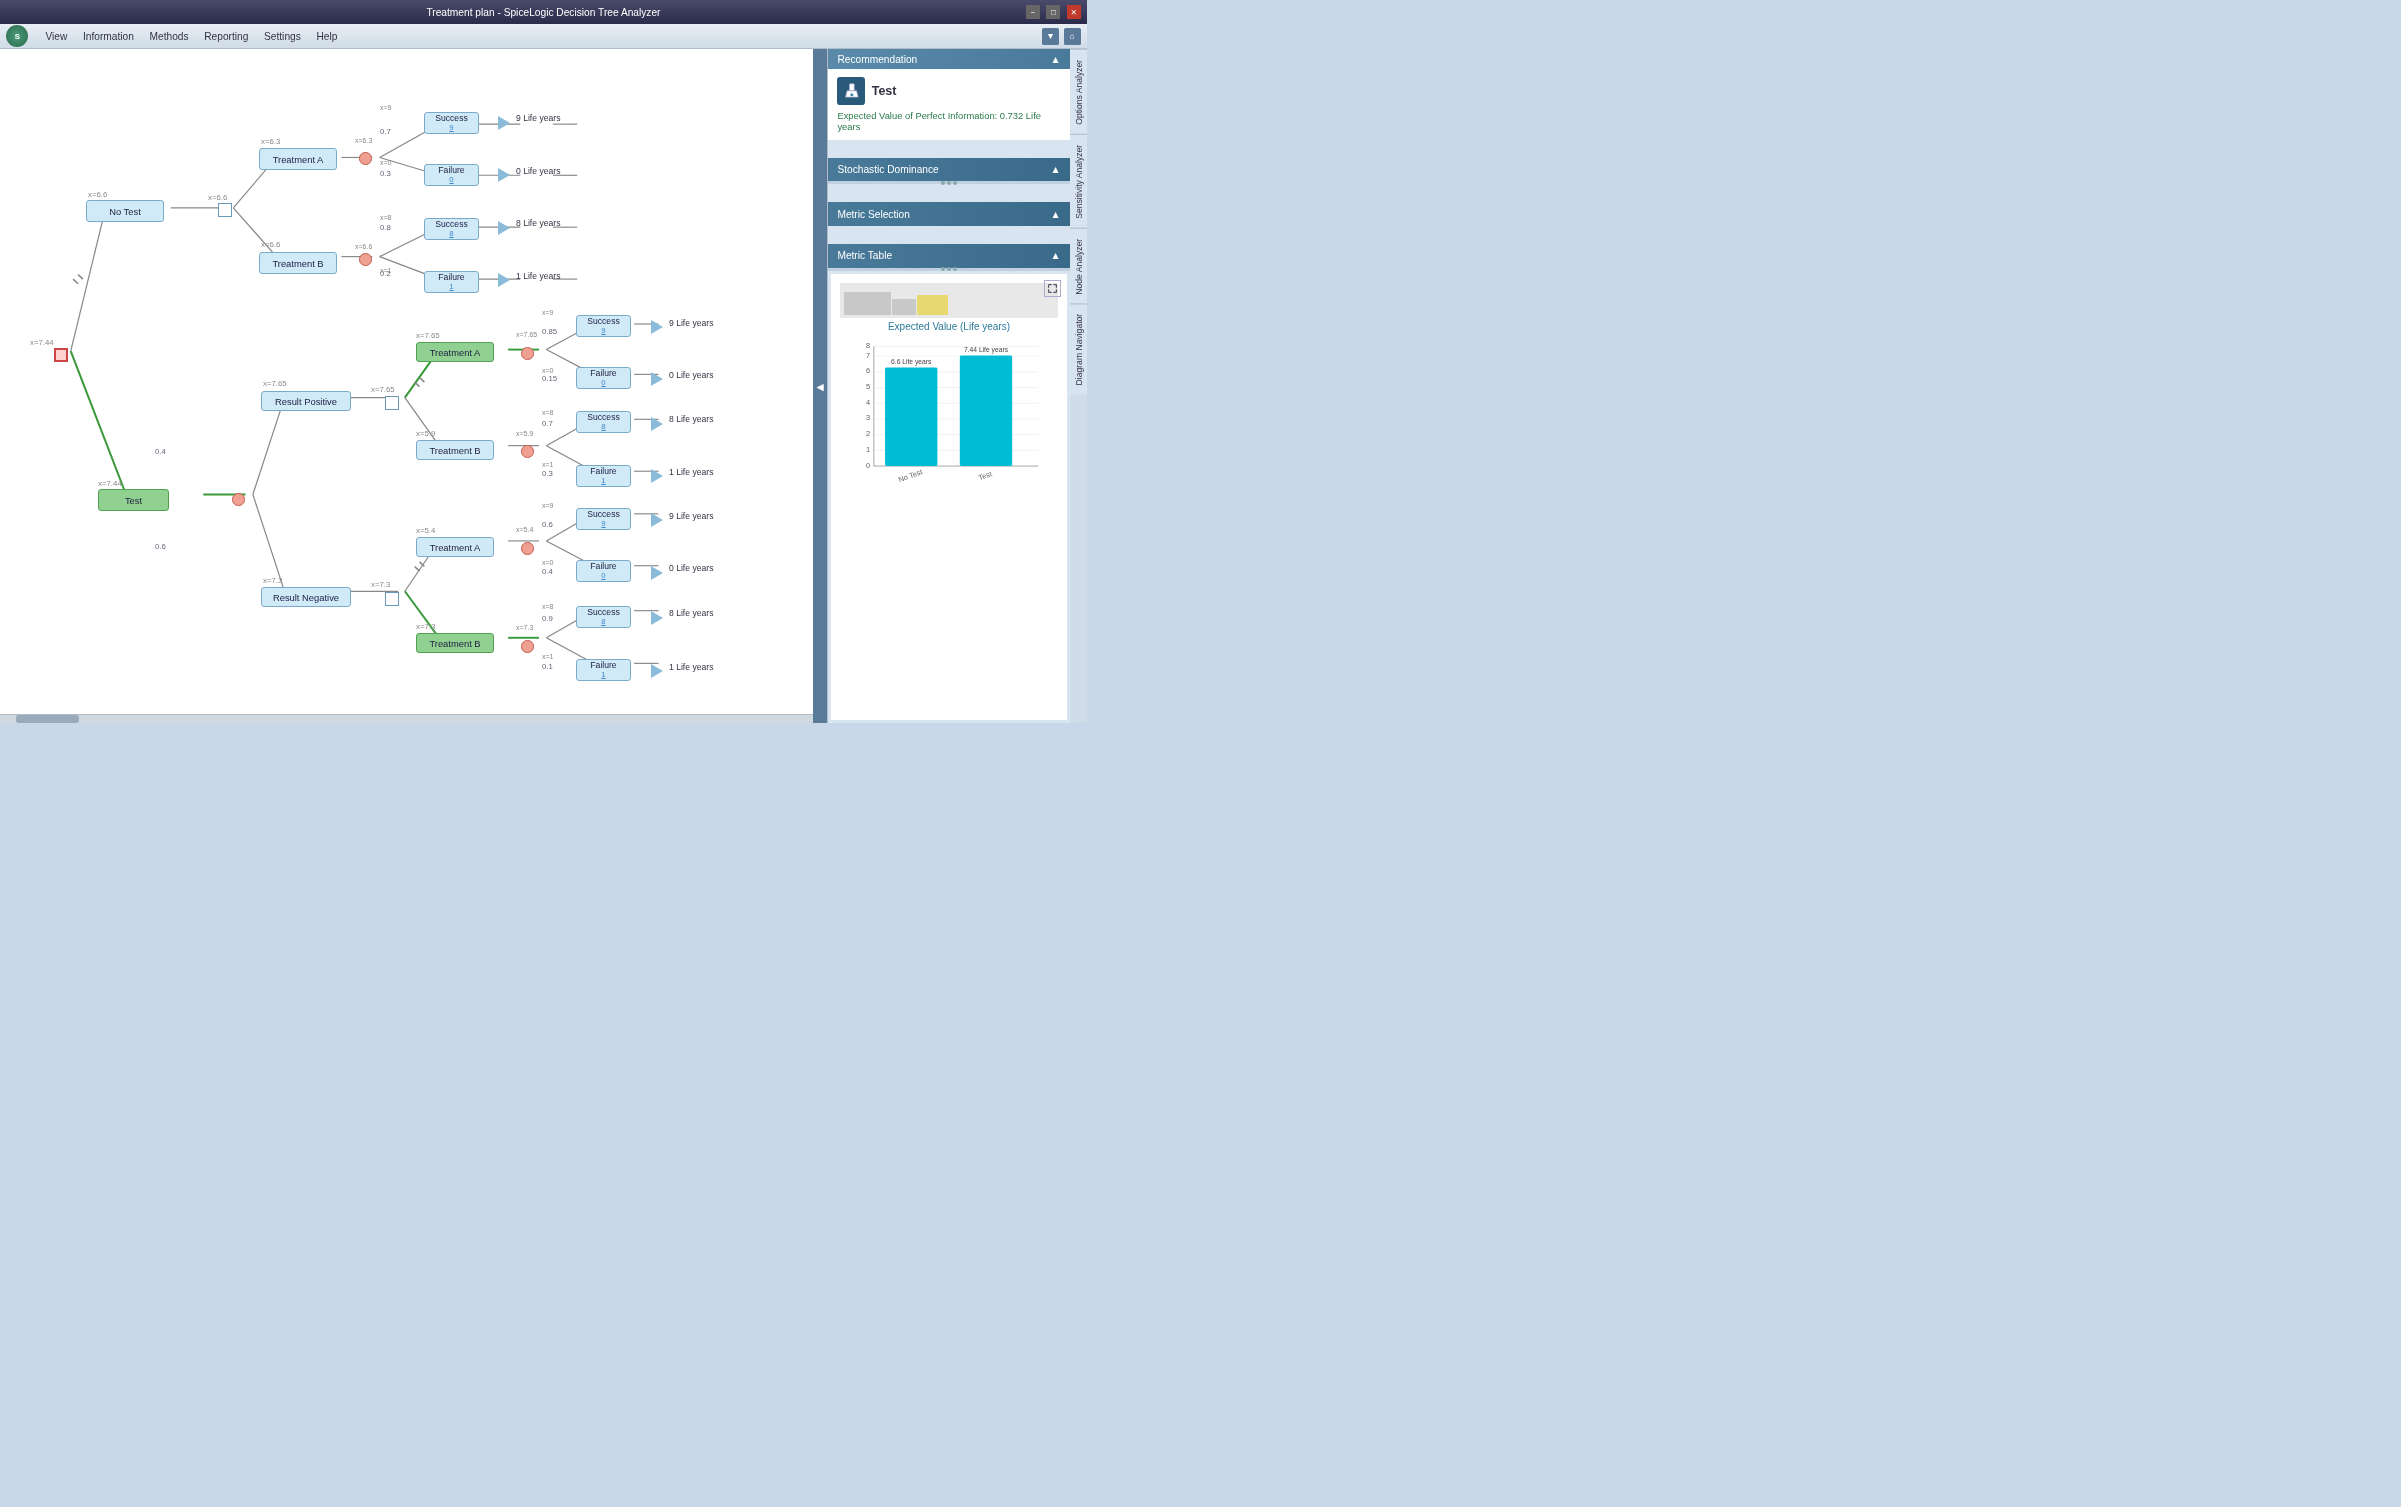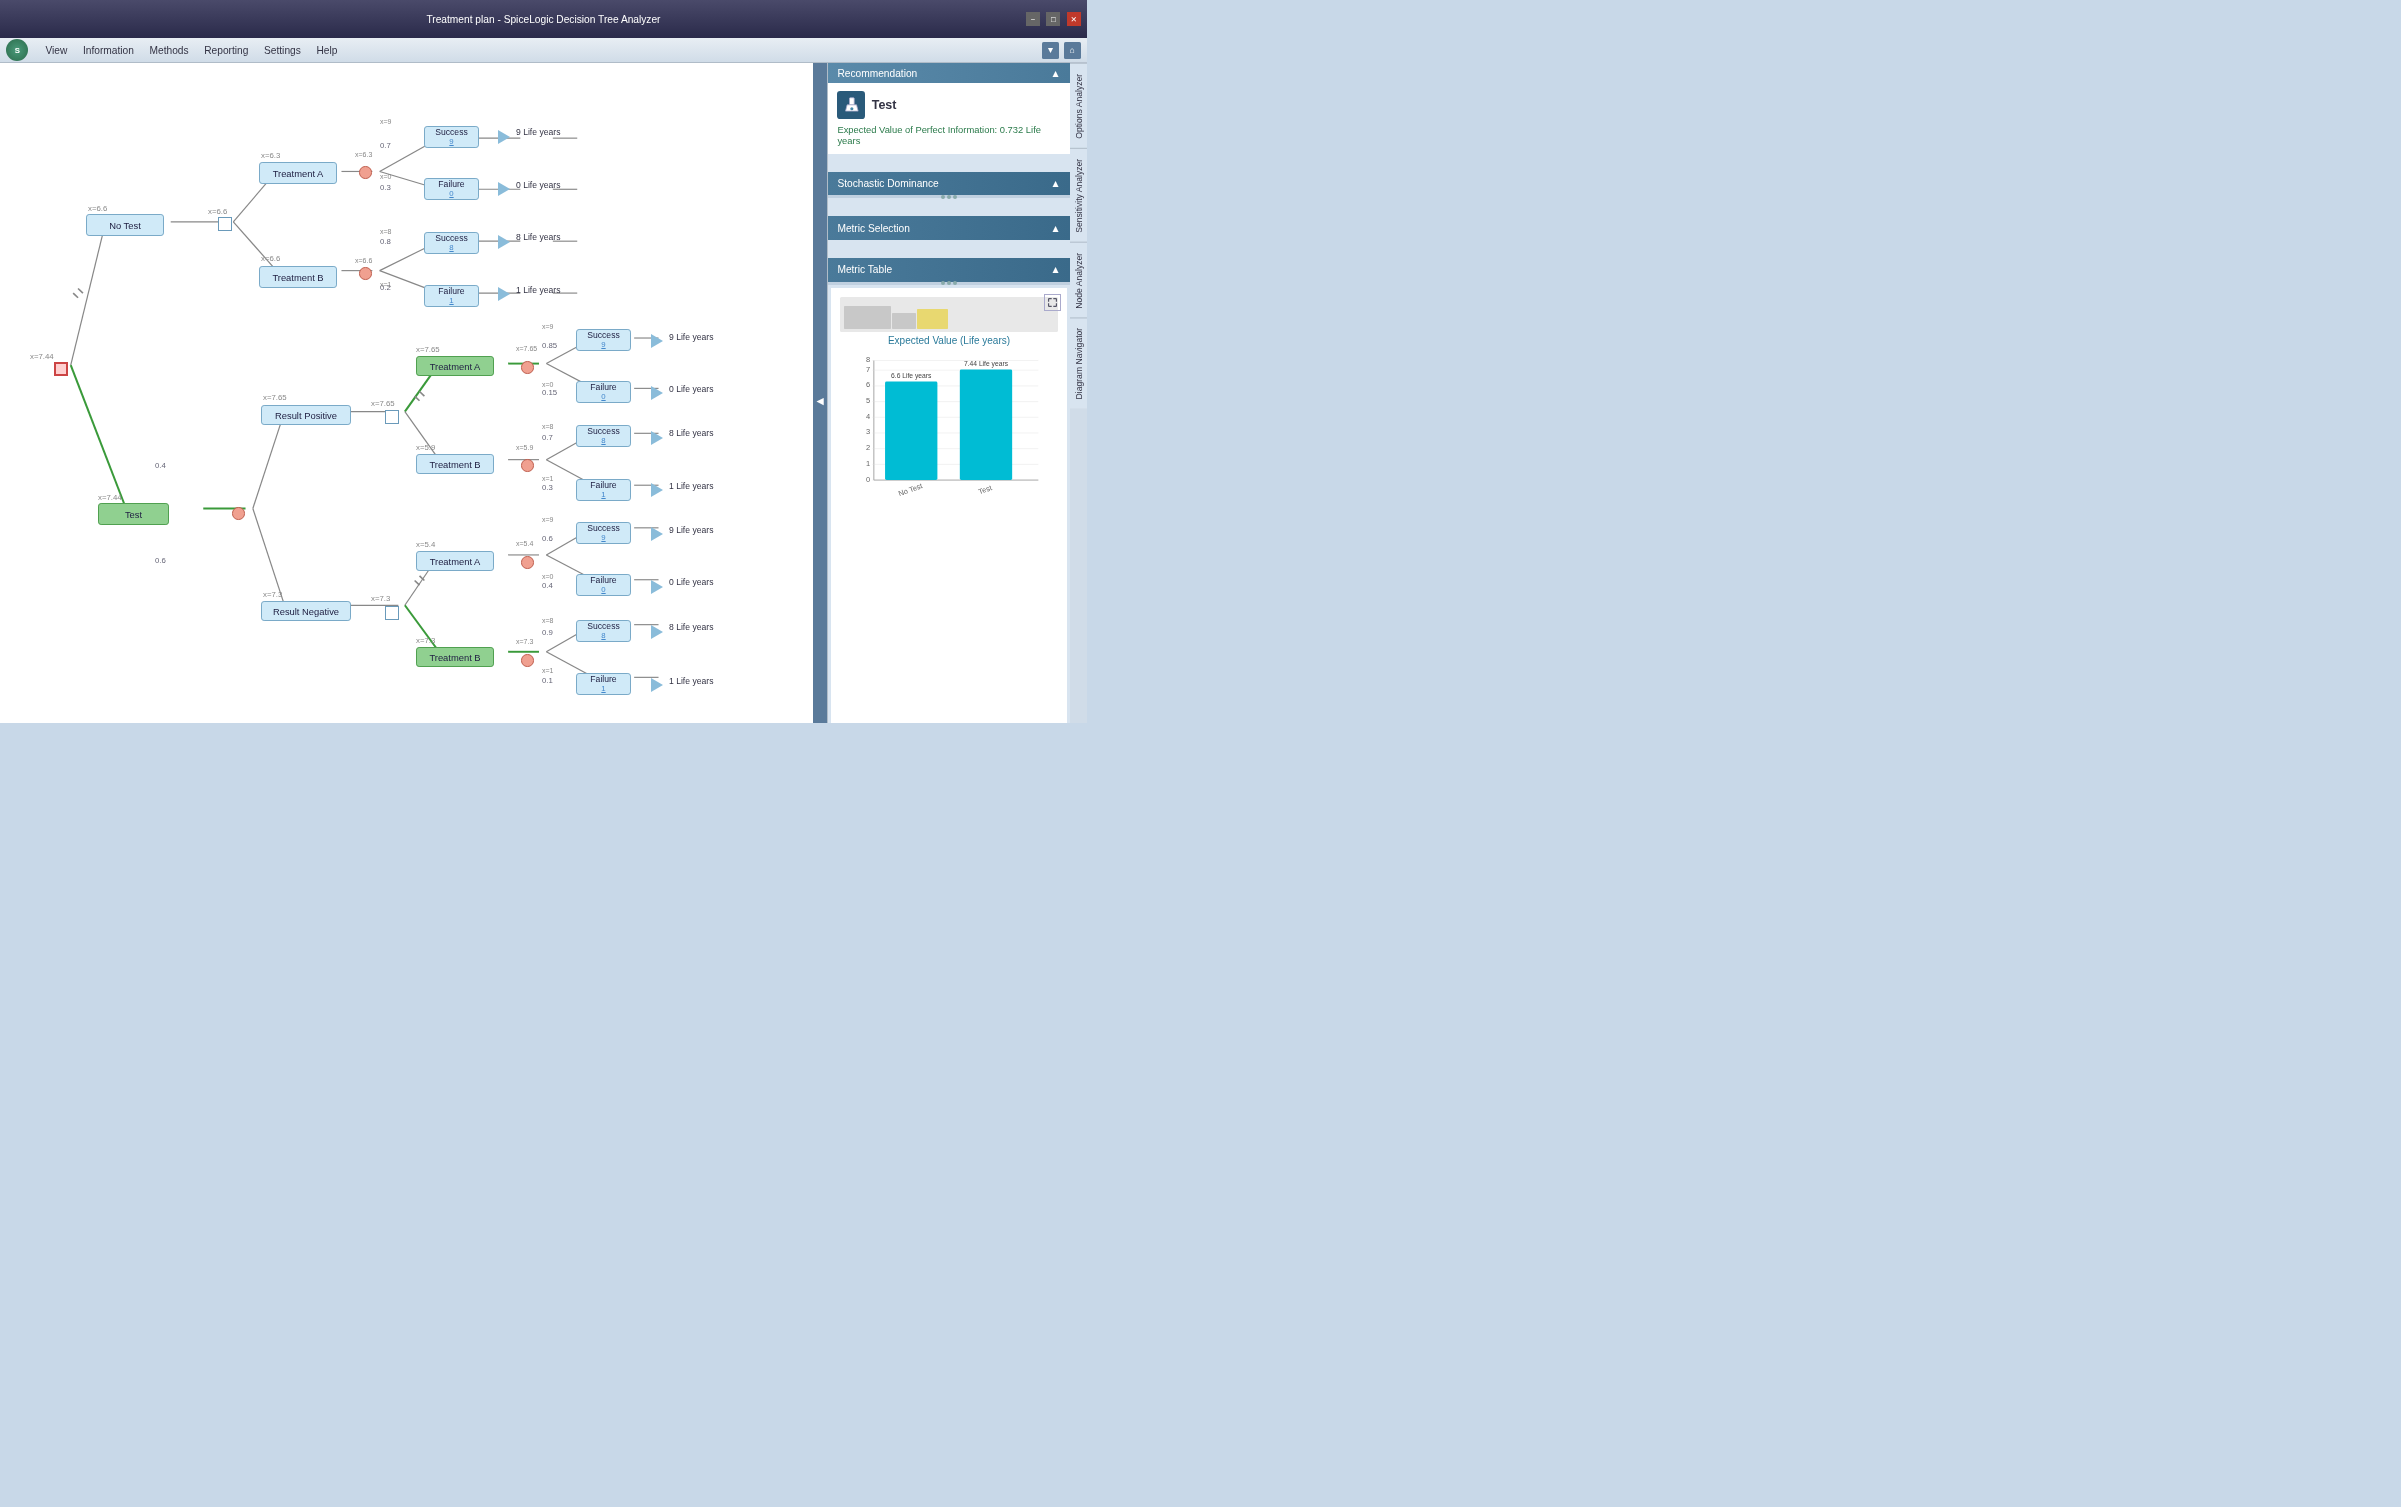--- a/index.html
+++ b/index.html
@@ -1,21 +1,21 @@
 <!DOCTYPE html>
 <html style="font-size:12.5px"><head>
   <meta charset="utf-8">
   <style>
     * { box-sizing: border-box; margin: 0; padding: 0; }
     body { font-family: 'Segoe UI', Arial, sans-serif; background: #c8d8e8; width: 1087px; height: 723px; overflow: hidden; font-size: 9.4px; }
 
     
     .title-bar {
       background: linear-gradient(to bottom, #4a4a6a, #2a2a4a);
-      height: 38px;
+      height: 24px;
       display: flex;
       align-items: center;
       justify-content: center;
       color: white;
       font-size: 10.2px;
       position: relative;
     }
     .title-bar .win-controls {
       position: absolute;
       right: 6.3px;

